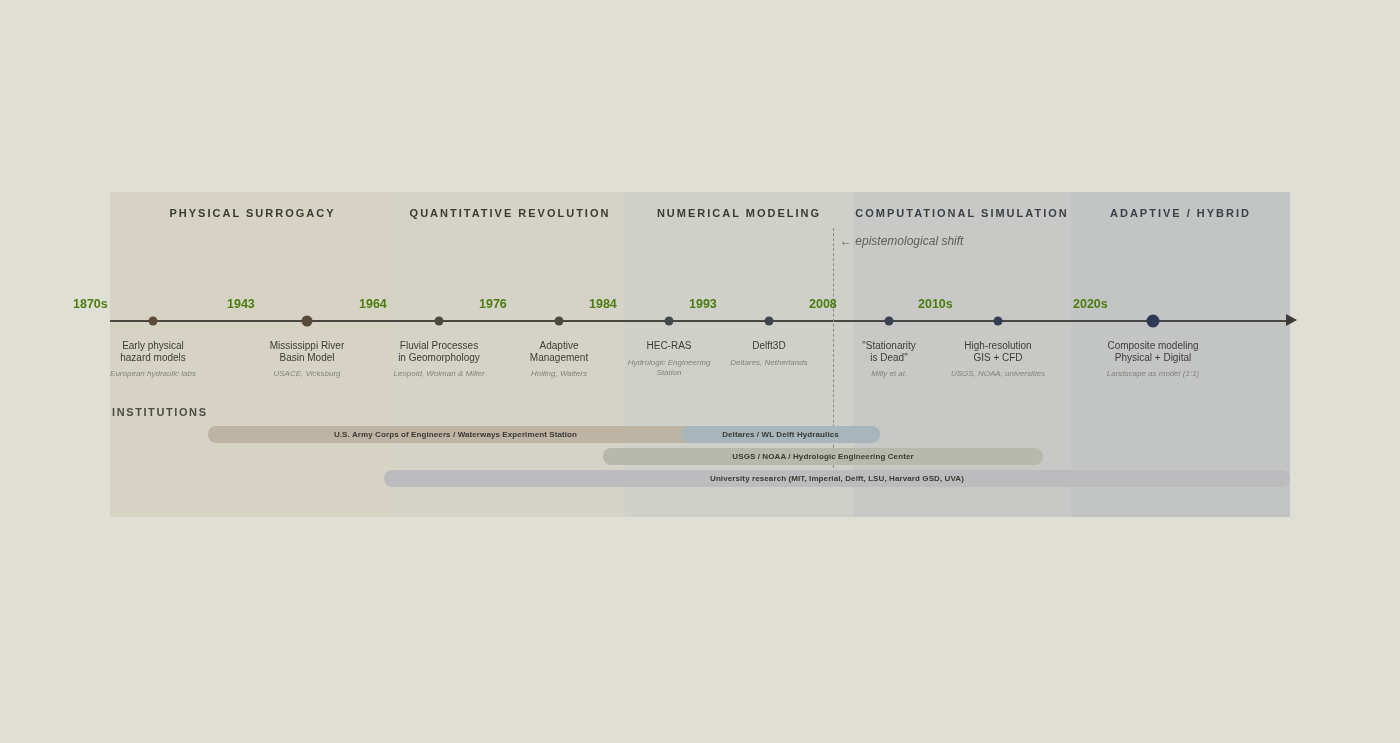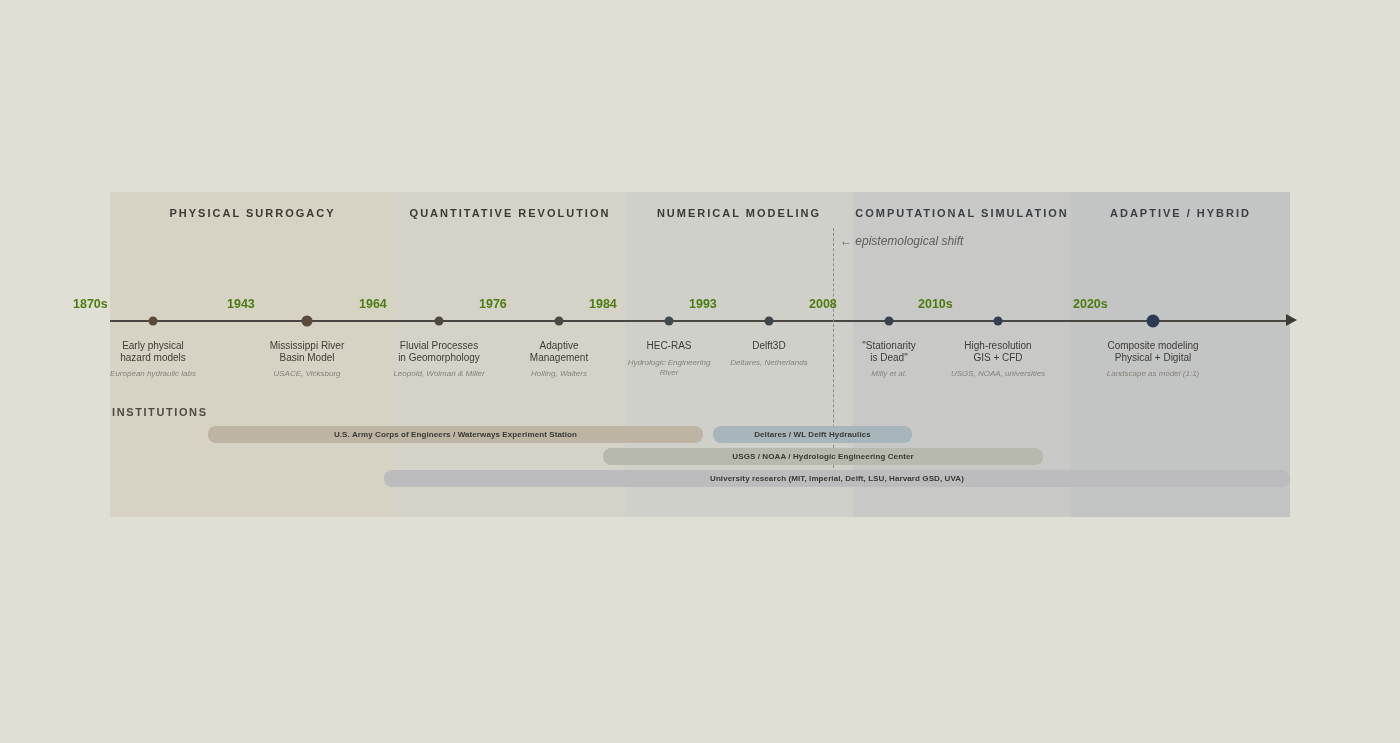--- a/index.html
+++ b/index.html
@@ -226,21 +226,21 @@
         </div>
       </div>
       <div class="event" style="left: 669px;">
         <div class="year">1984</div>
         <div class="dot" style="width: 9px; height: 9px; background: rgb(65, 74, 76);"></div>
         <div class="title">
           <div>HEC-RAS</div>
         </div>
         <div class="sub" style="top: 357.5px;">
           <div>Hydrologic Engineering</div>
-          <div>River</div>
+          <div>Station</div>
         </div>
       </div>
       <div class="event" style="left: 769px;">
         <div class="year">1993</div>
         <div class="dot" style="width: 9px; height: 9px; background: rgb(62, 70, 76);"></div>
         <div class="title">
           <div>Delft3D</div>
         </div>
         <div class="sub" style="top: 357.5px;">
           <div>Deltares, Netherlands</div>
@@ -279,21 +279,21 @@
           <div>Landscape as model (1:1)</div>
         </div>
       </div>
     </div>
 
   <div id="inst-label">INSTITUTIONS</div>
   <div id="inst-bars">
       <div class="inst-bar" style="left: 208px; top: 426px; width: 495px; background: rgb(189, 180, 163);">
         <span>U.S. Army Corps of Engineers / Waterways Experiment Station</span>
       </div>
-      <div class="inst-bar" style="left: 713px; top: 426px; width: 199px; background: rgb(168, 182, 188);">
+      <div class="inst-bar" style="left: 681px; top: 426px; width: 199px; background: rgb(168, 182, 188);">
         <span>Deltares / WL Delft Hydraulics</span>
       </div>
       <div class="inst-bar" style="left: 603px; top: 448px; width: 440px; background: rgb(182, 185, 171);">
         <span>USGS / NOAA / Hydrologic Engineering Center</span>
       </div>
       <div class="inst-bar" style="left: 384px; top: 470px; width: 906px; background: rgb(188, 188, 190);">
         <span>University research (MIT, Imperial, Delft, LSU, Harvard GSD, UVA)</span>
       </div>
     </div>
 

